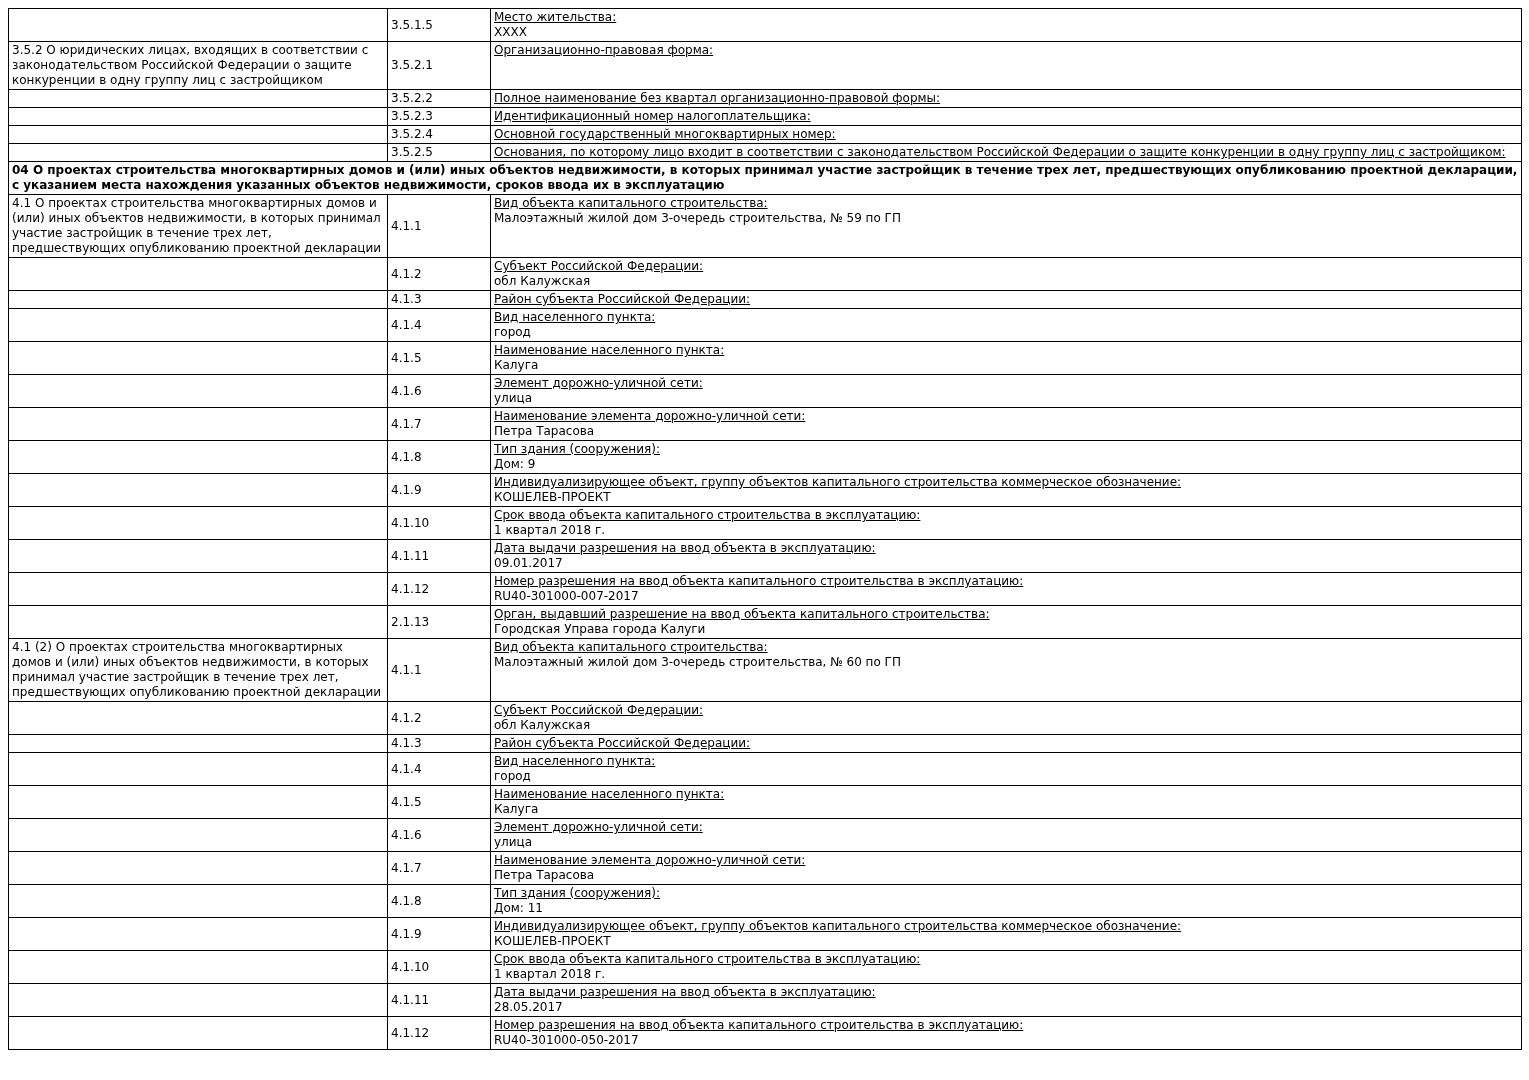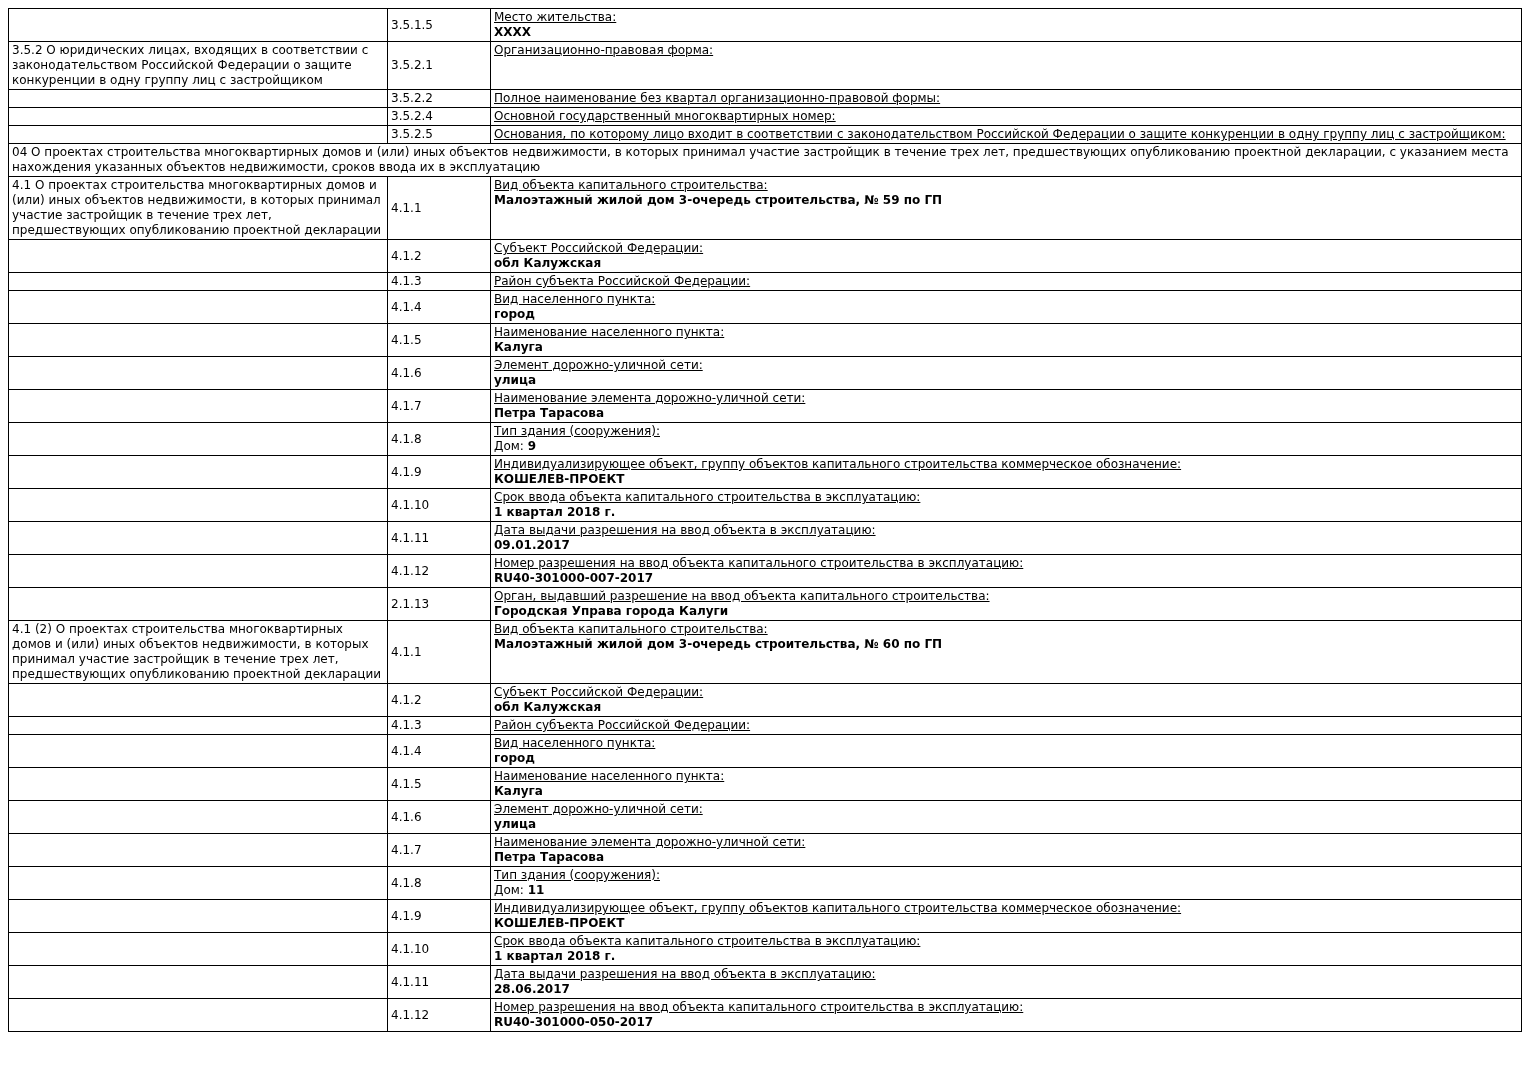--- a/index.html
+++ b/index.html
@@ -35,26 +35,26 @@
     font-size: 12px;
     line-height: 15px;
     vertical-align: top;
     overflow: hidden;
     word-wrap: break-word;
   }
   td.code-cell {
     vertical-align: middle;
   }
   td.section-cell {
-    font-weight: normal;
+    font-weight: bold;
     border-radius: 10px;
   }
   .field-label { font-weight: normal; text-decoration: underline; }
   .field-value { font-weight: normal; }
-  .value-bold  { font-weight: bold; text-align: center; }
+  .value-bold  { font-weight: normal; text-align: center; }
 </style>
 </head>
 <body>
 
 <div class="page">
   <table class="doc-table">
     <colgroup>
       <col class="col-left">
       <col class="col-code">
       <col class="col-content">
@@ -77,20 +77,27 @@
         </tr>
         <tr>
           <td class="left-cell"></td>
           <td class="code-cell">3.5.2.2</td>
           <td class="content-cell">
             <div class="field-label">Полное наименование без квартал организационно-правовой формы:</div>
           </td>
         </tr>
         <tr>
           <td class="left-cell"></td>
+          <td class="code-cell">3.5.2.3</td>
+          <td class="content-cell">
+            <div class="field-label">Идентификационный номер налогоплательщика:</div>
+          </td>
+        </tr>
+        <tr>
+          <td class="left-cell"></td>
           <td class="code-cell">3.5.2.4</td>
           <td class="content-cell">
             <div class="field-label">Основной государственный многоквартирных номер:</div>
           </td>
         </tr>
         <tr>
           <td class="left-cell"></td>
           <td class="code-cell">3.5.2.5</td>
           <td class="content-cell">
             <div class="field-label">Основания, по которому лицо входит в соответствии с законодательством Российской Федерации о защите конкуренции в одну группу лиц с застройщиком:</div>
@@ -279,21 +286,21 @@
           <td class="content-cell">
             <div class="field-label">Срок ввода объекта капитального строительства в эксплуатацию:</div>
             <div class="field-value"><span class="value-bold">1 квартал 2018 г.</span></div>
           </td>
         </tr>
         <tr>
           <td class="left-cell"></td>
           <td class="code-cell">4.1.11</td>
           <td class="content-cell">
             <div class="field-label">Дата выдачи разрешения на ввод объекта в эксплуатацию:</div>
-            <div class="field-value"><span class="value-bold">28.06.2017</span></div>
+            <div class="field-value"><span class="value-bold">28.05.2017</span></div>
           </td>
         </tr>
         <tr>
           <td class="left-cell"></td>
           <td class="code-cell">4.1.12</td>
           <td class="content-cell">
             <div class="field-label">Номер разрешения на ввод объекта капитального строительства в эксплуатацию:</div>
             <div class="field-value"><span class="value-bold">RU40-301000-050-2017</span></div>
           </td>
         </tr>

